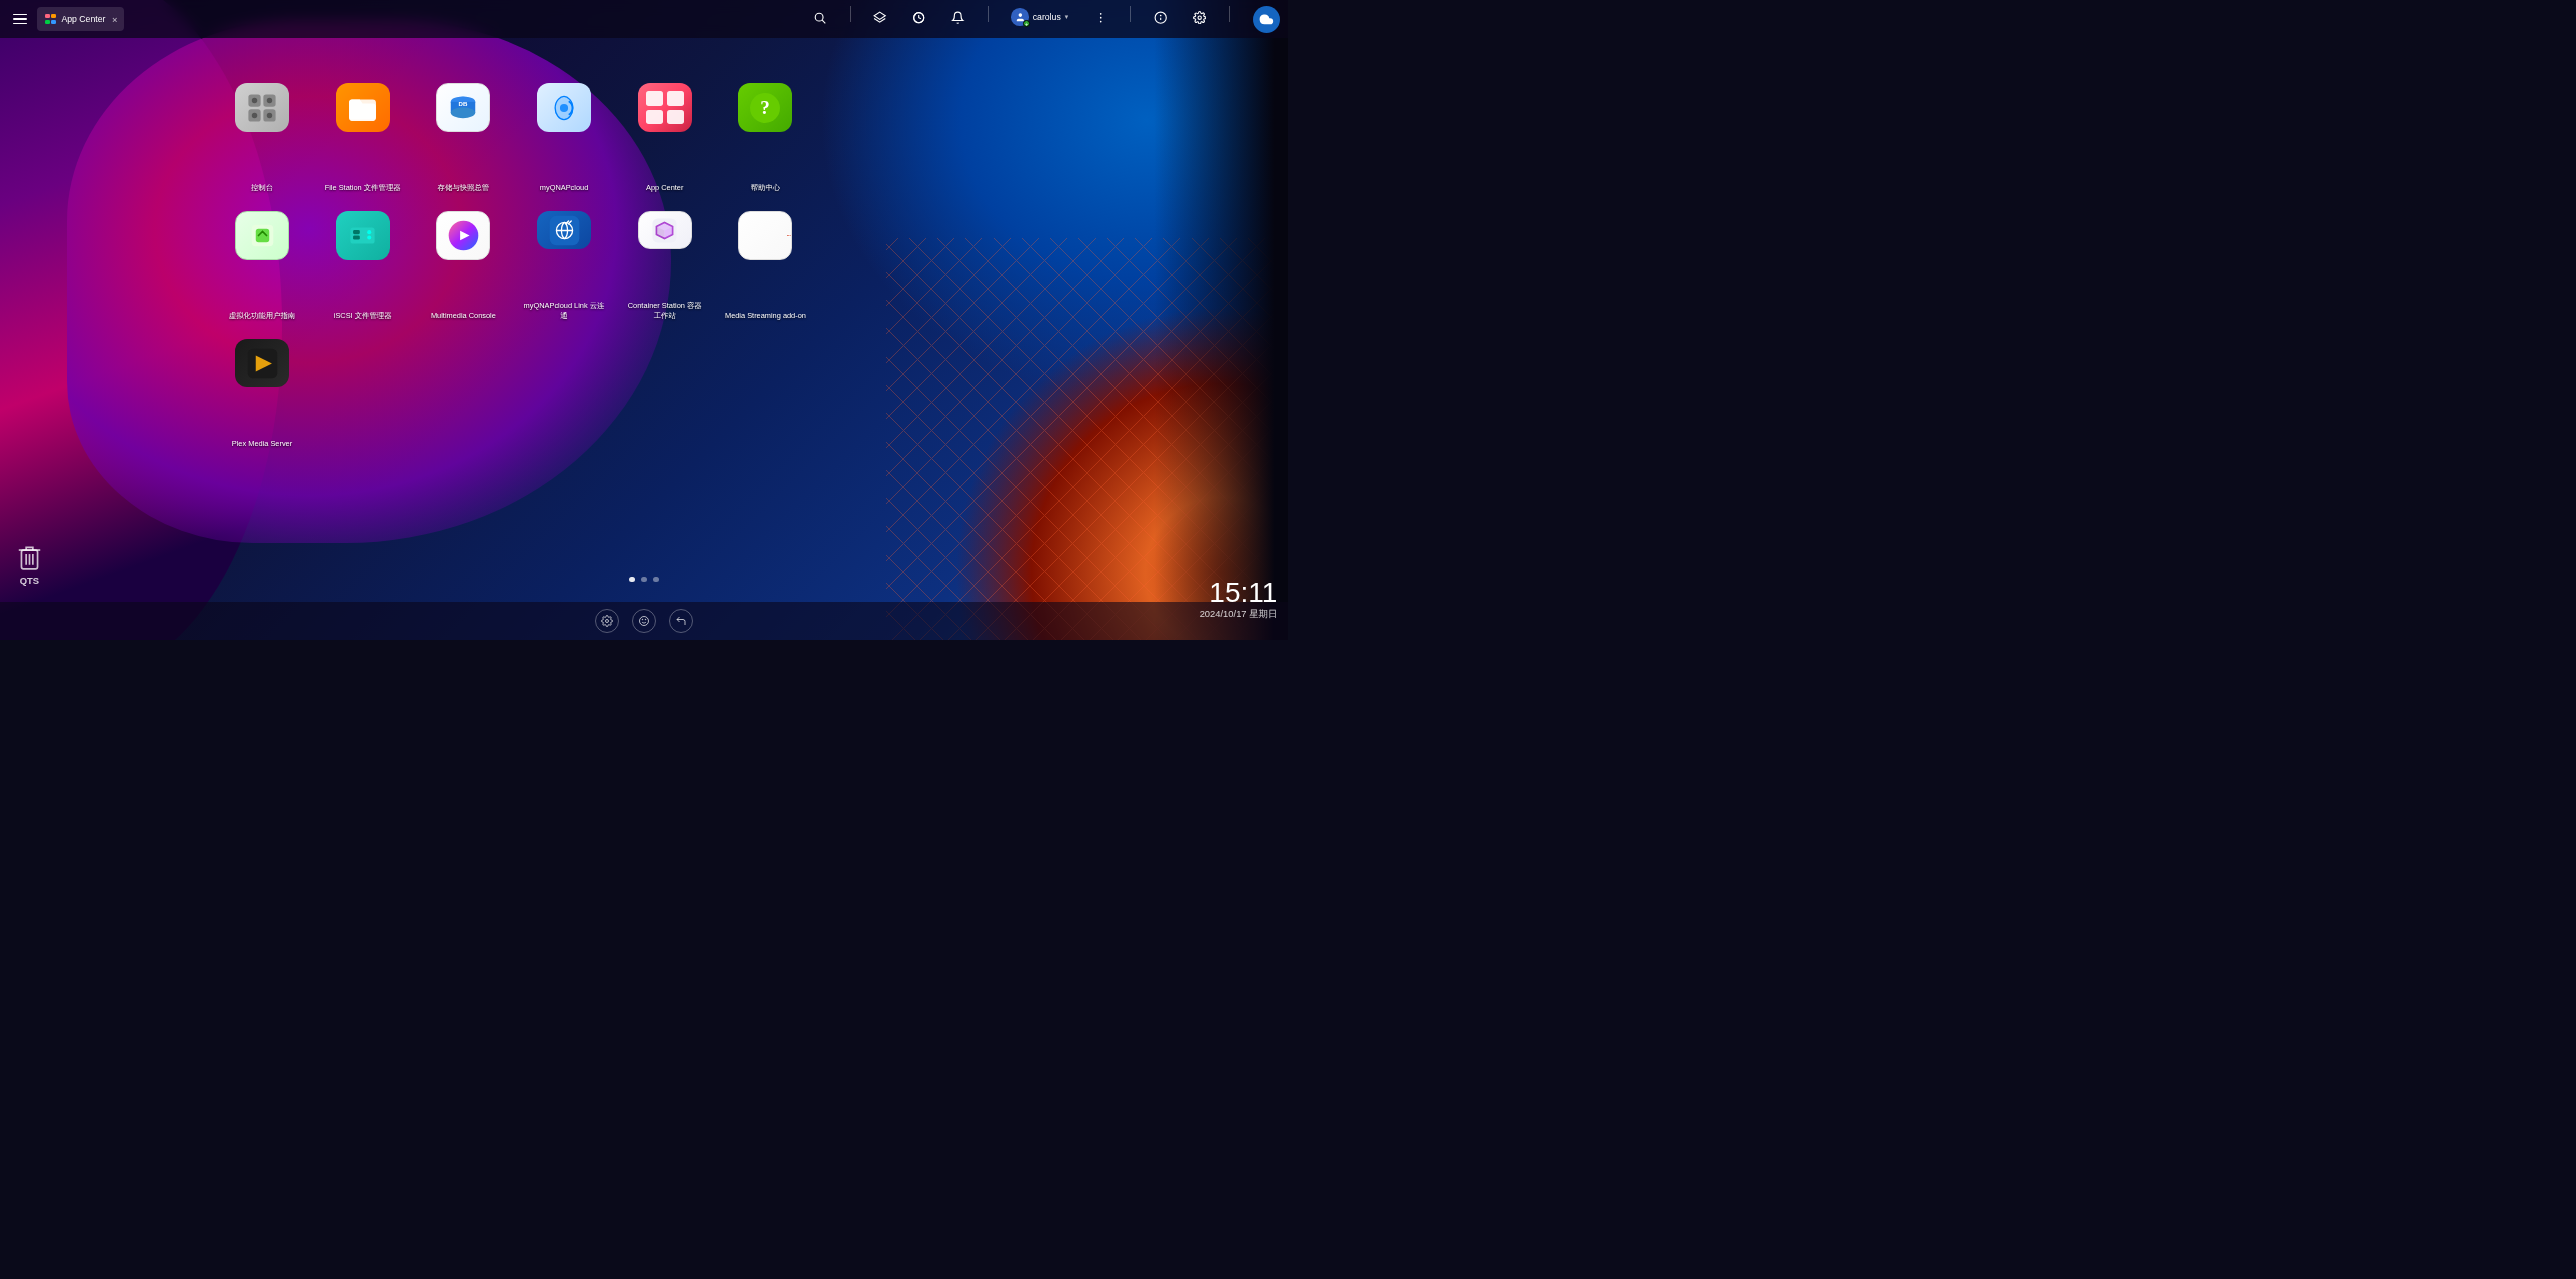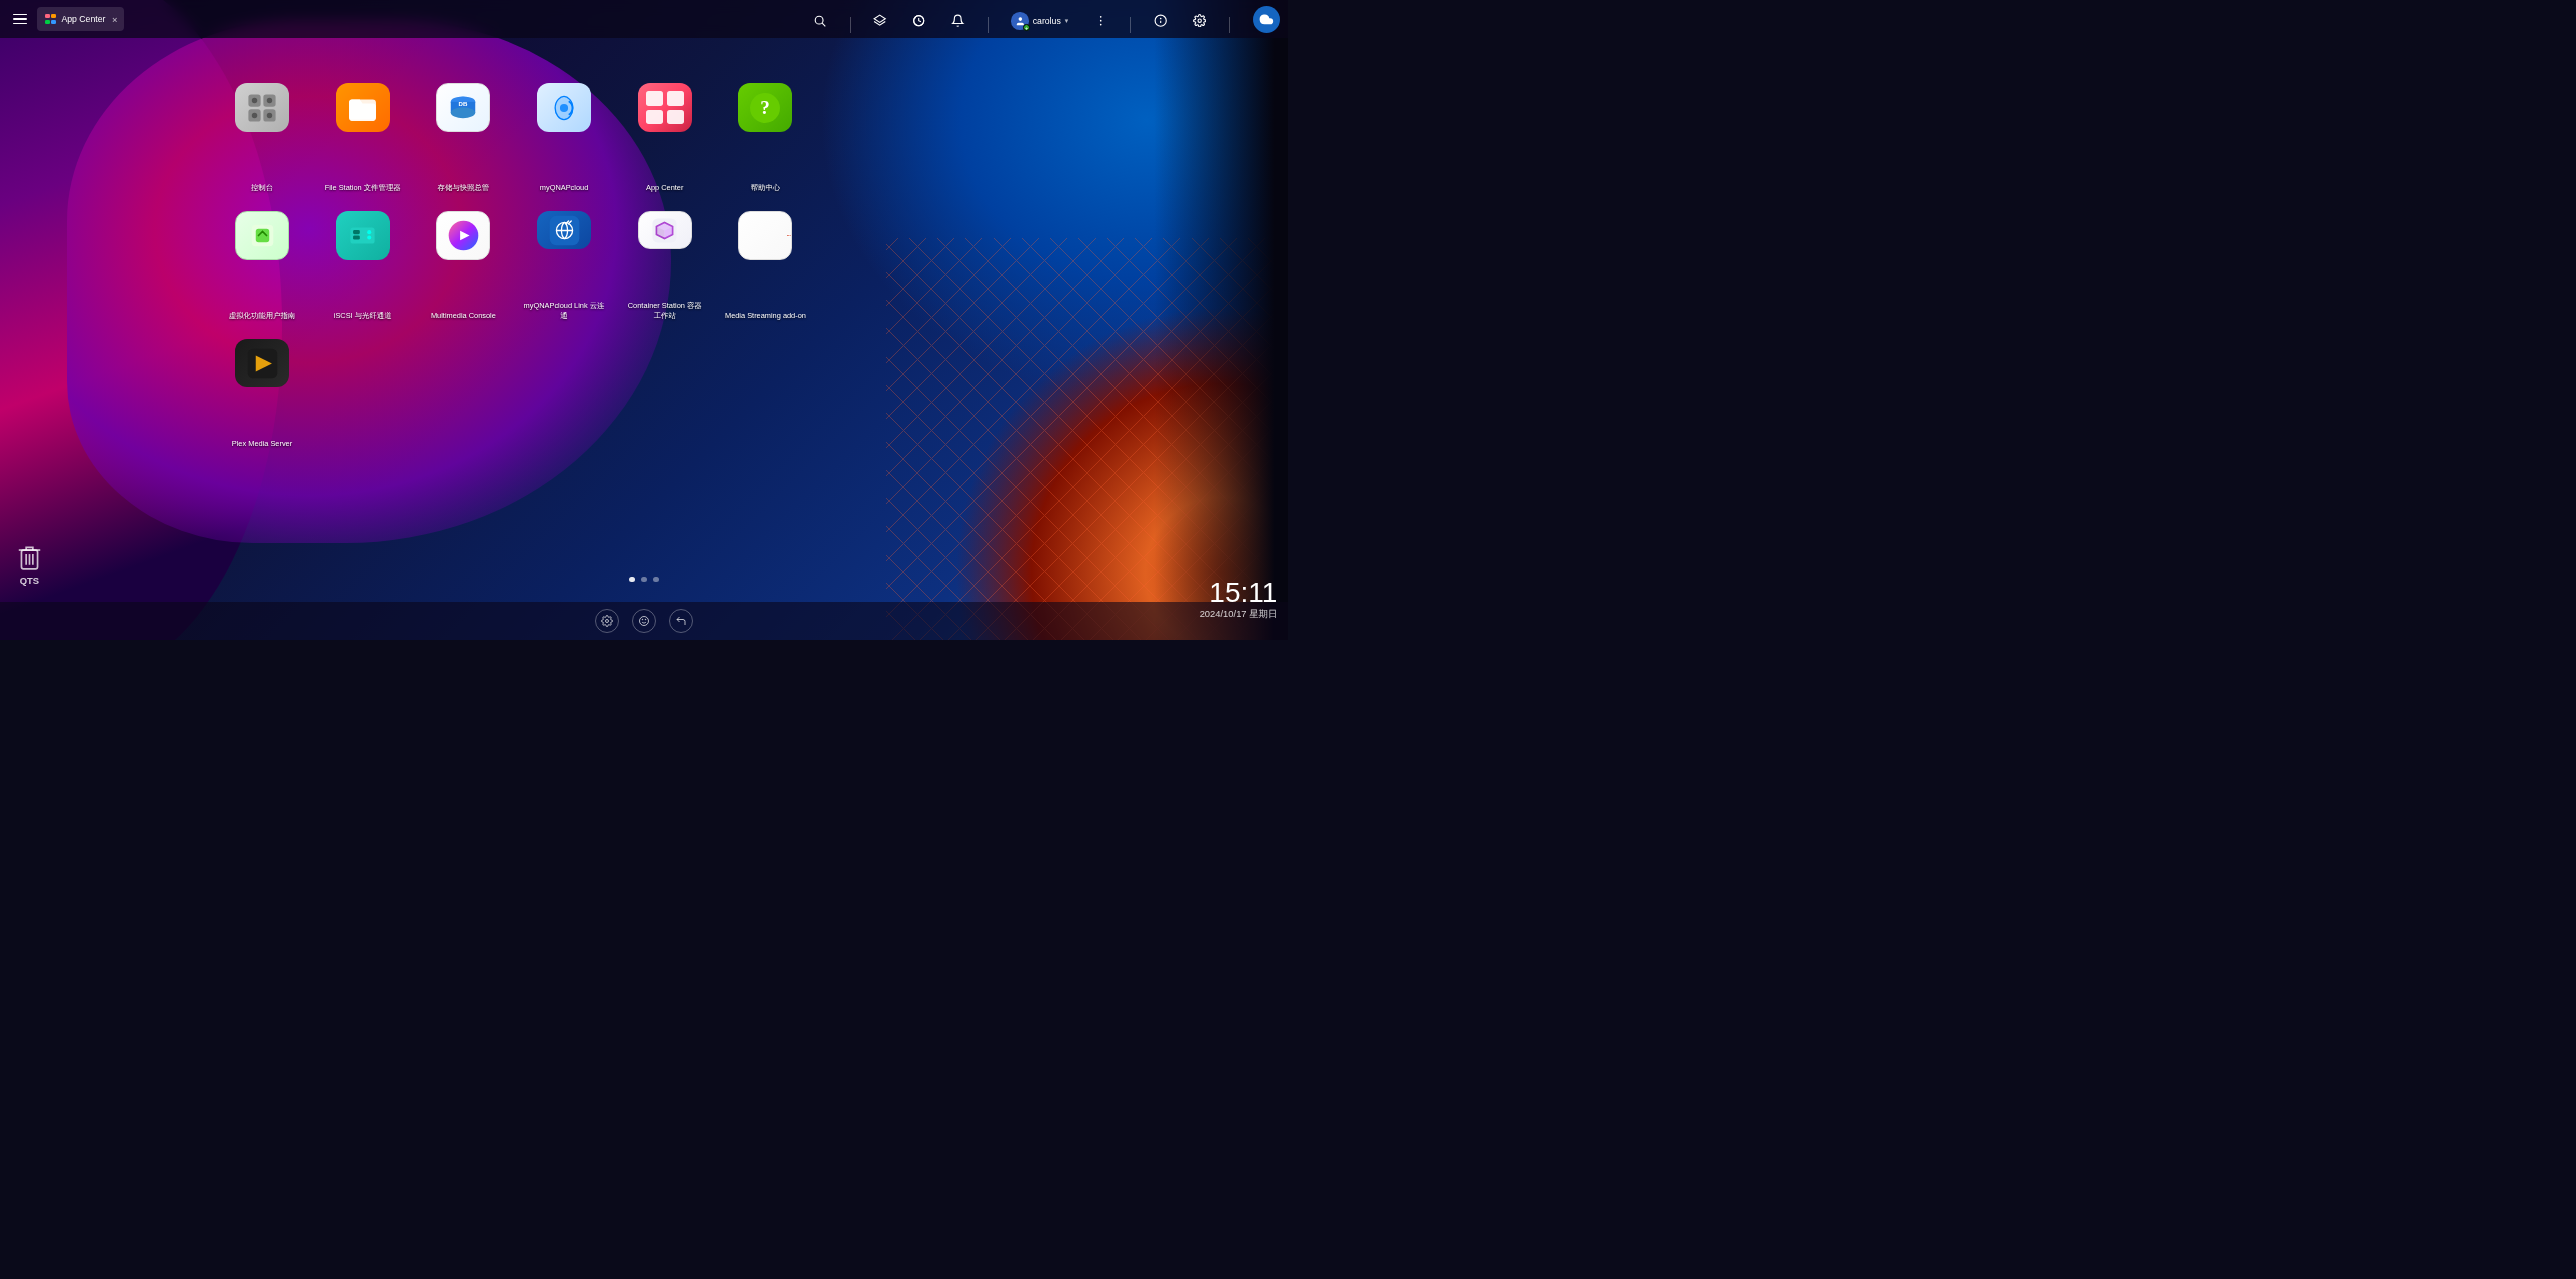--- a/index.html
+++ b/index.html
@@ -156,21 +156,21 @@
     }
     .tab-close {
       color: rgba(255,255,255,0.7);
       font-size: 9.4px;
       margin-left: 2.7px;
       cursor: pointer;
     }
     .taskbar-right {
       margin-left: auto;
       display: flex;
-      align-items: flex-end;
+      align-items: flex-start;
       gap: 15px;
     }
     .taskbar-icon-btn {
       width: 24px;
       height: 24px;
       display: flex;
       align-items: center;
       justify-content: center;
       color: #fff;
       font-size: 12px;
@@ -623,21 +623,21 @@
       <div class="app-item">
         <div class="app-icon icon-iscsi">
           <svg width="35" height="35" viewBox="0 0 52 52" fill="none">
             <rect x="8" y="14" width="36" height="24" rx="4" fill="#20d0c0"></rect>
             <rect x="12" y="18" width="10" height="6" rx="2" fill="#007766"></rect>
             <rect x="12" y="26" width="10" height="6" rx="2" fill="#007766"></rect>
             <circle cx="36" cy="21" r="3" fill="#00ffee"></circle>
             <circle cx="36" cy="29" r="3" fill="#00ffee"></circle>
           </svg>
         </div>
-        <span class="app-label">iSCSI 与光纤通道</span>
+        <span class="app-label">iSCSI 文件管理器</span>
       </div>
       <div class="app-item">
         <div class="app-icon icon-multimedia">
           <svg width="35" height="35" viewBox="0 0 52 52">
             <defs>
               <linearGradient id="mg" x1="0" y1="0" x2="1" y2="1">
                 <stop offset="0%" stop-color="#ff6699"></stop>
                 <stop offset="50%" stop-color="#aa22ff"></stop>
                 <stop offset="100%" stop-color="#2266ff"></stop>
               </linearGradient>

